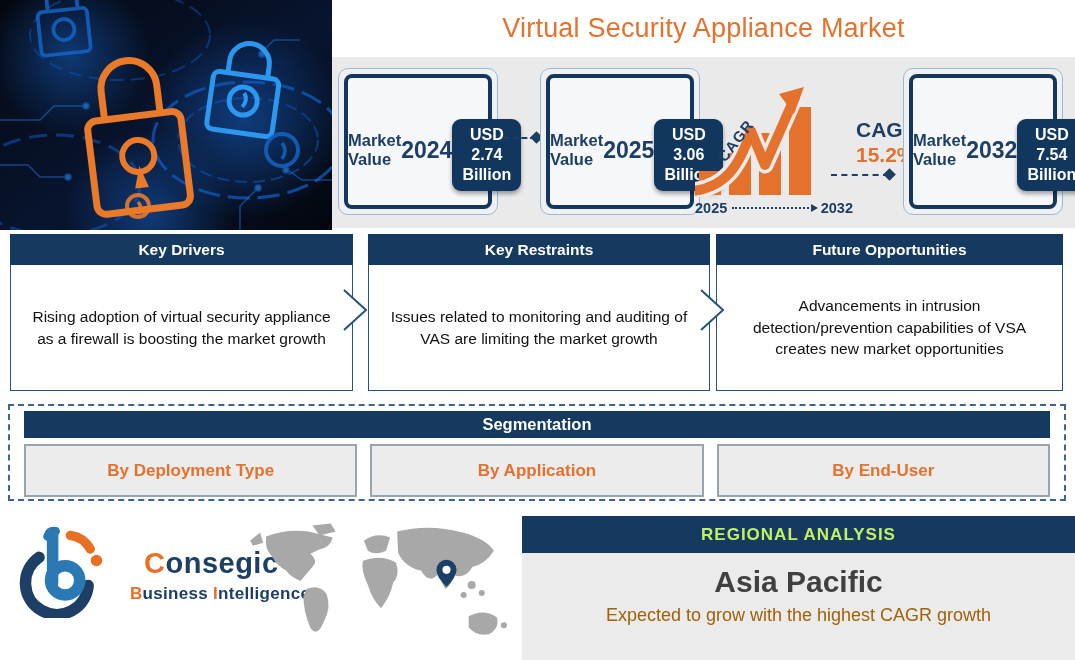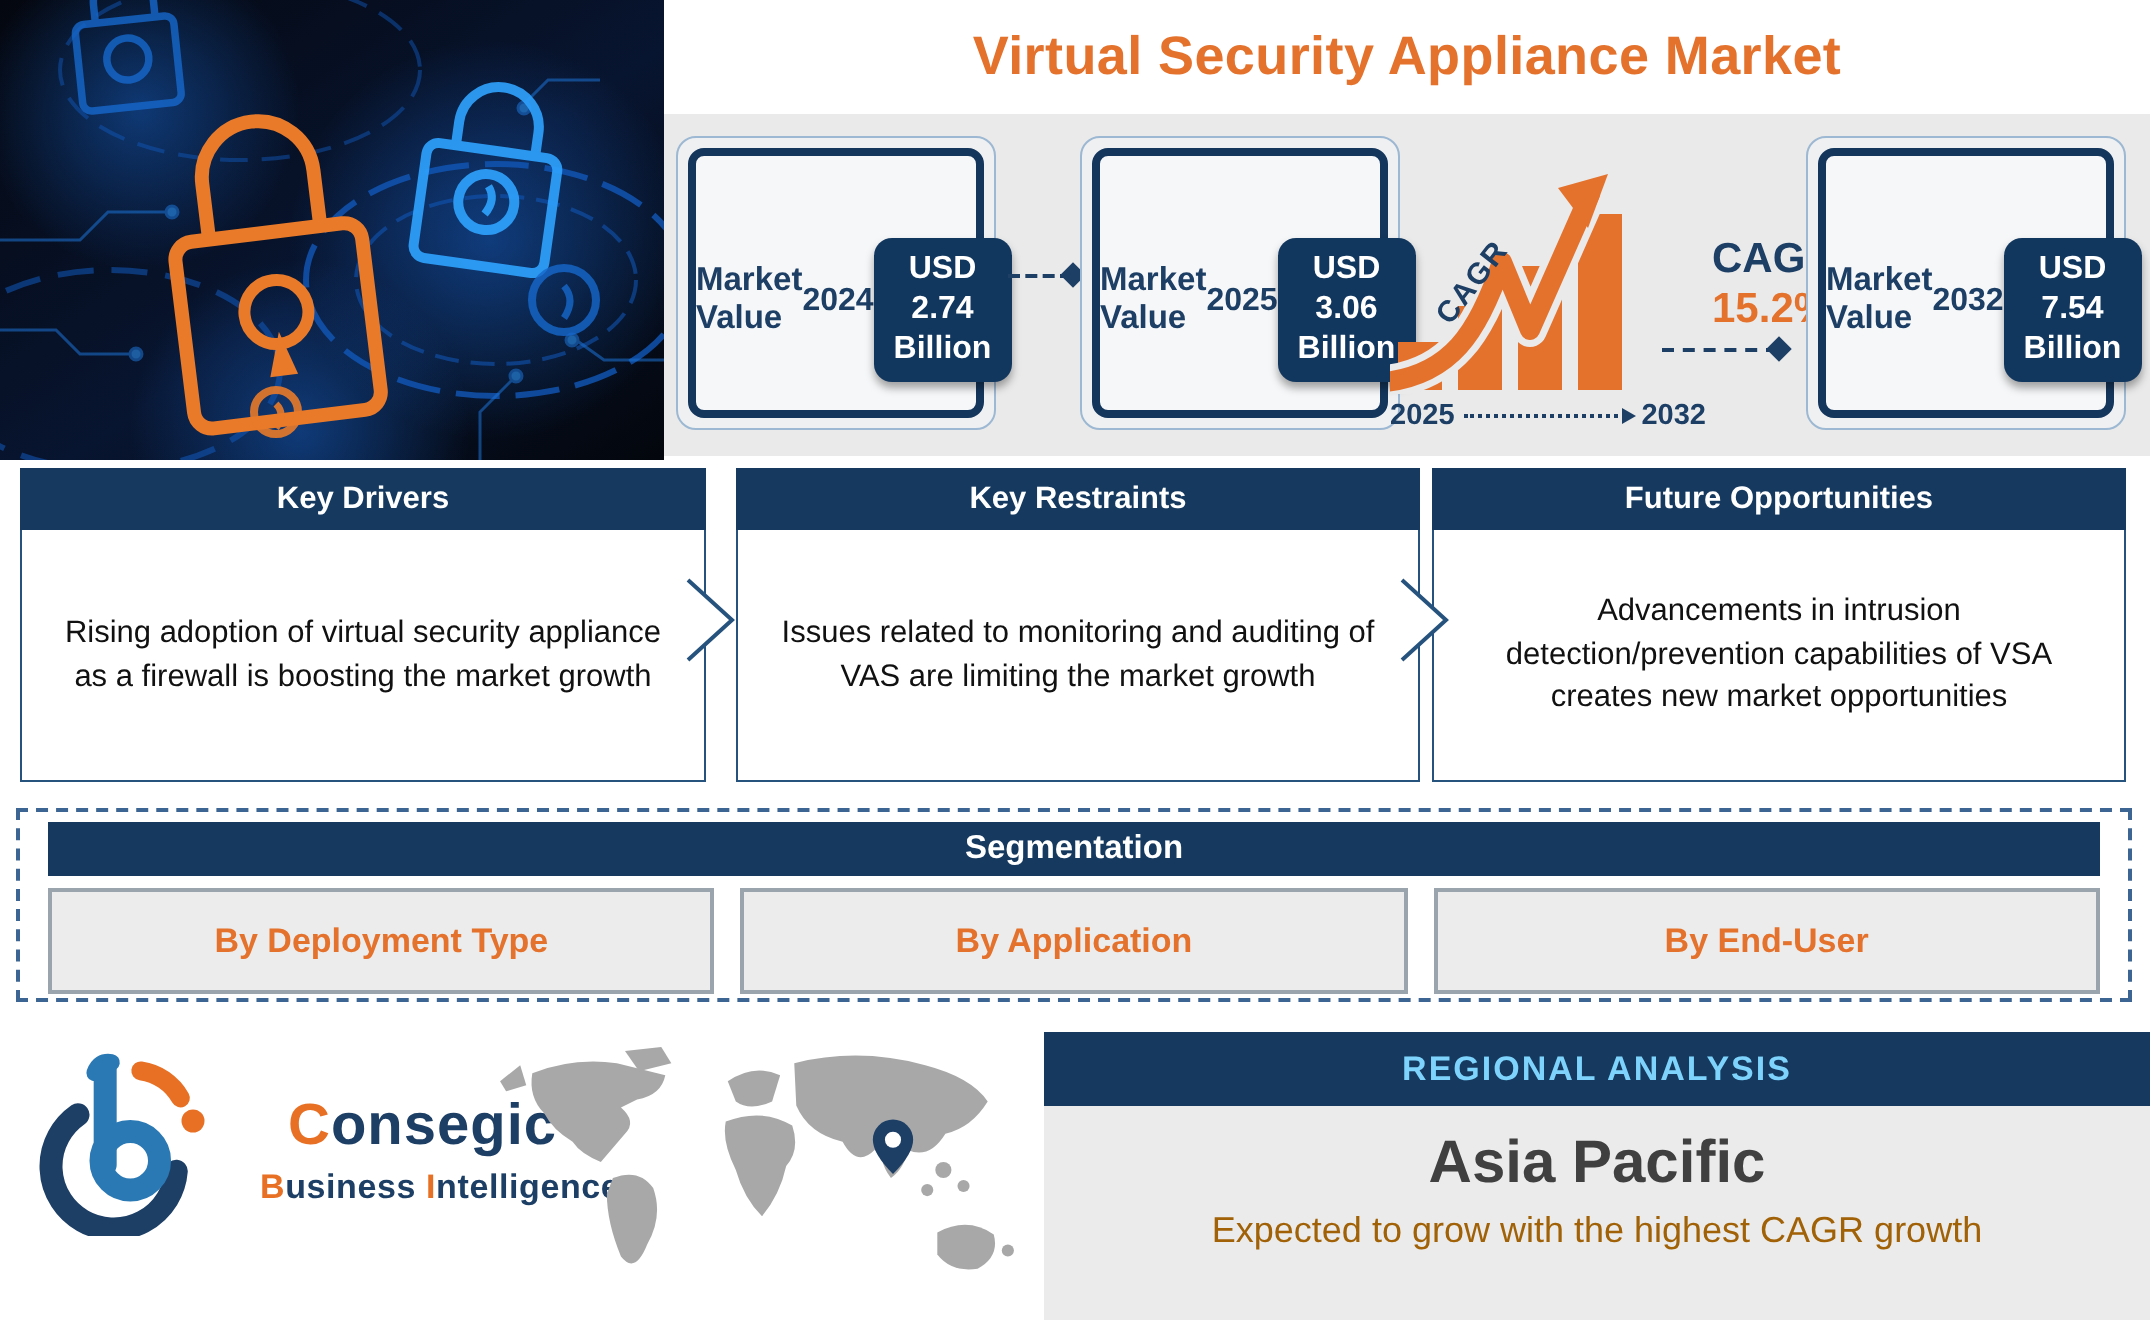--- a/index.html
+++ b/index.html
@@ -6,30 +6,30 @@
   html,body { background:#fff; }
   body { font-family:"Liberation Sans", sans-serif; }
   .page { position:relative; width:1075px; height:660px; background:#fff; overflow:hidden; }
 
   
   .photo { position:absolute; left:0; top:0; width:332px; height:230px; }
 
   
   .main-title { position:absolute; left:332px; top:0; width:743px; height:57px;
     display:flex; align-items:center; justify-content:center;
-    color:#e4722c; font-size:27px; font-weight:bold; letter-spacing:.2px; }
+    color:#e4722c; font-size:27px; font-weight:normal; letter-spacing:.2px; }
 
   
   .value-strip { position:absolute; left:332px; top:57px; width:743px; height:171px; background:#eaeaea; }
   .mv-card { position:absolute; top:11px; width:160px; height:147px;
     border:1px solid #9db8d2; border-radius:10px; padding:5px; background:#eef0f2; }
   .mv-inner { width:100%; height:100%; border:4px solid #14365c; border-radius:8px; background:#f6f7f8;
     display:flex; flex-direction:row; align-items:center; justify-content:flex-start; padding-top:16px; }
   .mv-label { color:#1d3f66; font-size:16.5px; font-weight:600; }
-  .mv-year  { color:#1d3f66; font-size:16px; font-weight:600; margin-top:2px; }
+  .mv-year  { color:#1d3f66; font-size:23px; font-weight:600; margin-top:2px; }
   .mv-pill { margin-top:11px; background:#12375f; color:#fff; font-weight:bold; font-size:16px;
     border-radius:9px; padding:6px 10px; width:128px; text-align:center; line-height:1.25;
     box-shadow:0 3px 4px rgba(0,0,0,.35); }
   .mv-card.c1 { left:6px; }  .mv-card.c2 { left:208px; }  .mv-card.c3 { left:571px; }
 
   .connector { position:absolute; border-top:2px dashed #1d3f66; }
   .connector .diamond { position:absolute; right:-5px; top:-6px; width:9px; height:9px;
     background:#1d3f66; transform:rotate(45deg); }
   .connector.k1 { left:172px; top:80px; width:32px; }
   .connector.k2 { left:499px; top:117px; width:58px; }
@@ -68,21 +68,21 @@
   .logo { position:absolute; left:16px; top:526px; display:flex; align-items:center;gap:16px; }
   .logo-text { margin-left:6px; margin-top:6px; }
   .brand { font-size:29px; font-weight:600; color:#1d3f66; letter-spacing:.5px; margin-left:14px; }
   .brand .init { color:#e87024; }
   .tagline { font-size:17px; font-weight:600; color:#1d3f66; margin-top:4px; letter-spacing:.3px; }
   .tagline .init { color:#e87024; }
 
   .map { position:absolute; left:246px; top:520px; width:268px; height:138px; }
 
   .regional { position:absolute; left:522px; top:516px; width:553px; height:144px; }
-  .reg-header { height:37px; background:#15395f; color:#7dd3fc; font-weight:bold; font-size:17px;
+  .reg-header { height:37px; background:#15395f; color:#bef264; font-weight:bold; font-size:17px;
     letter-spacing:1px; display:flex; align-items:center; justify-content:center; }
   .reg-body { height:107px; background:#ebebeb; text-align:center; }
   .reg-name { padding-top:12px; color:#404040; font-size:30px; font-weight:bold; }
   .reg-sub  { margin-top:6px; color:#a16207; font-size:18px; font-weight:500; }
 </style>
 </head>
 <body>
 
 <div class="page">
 

